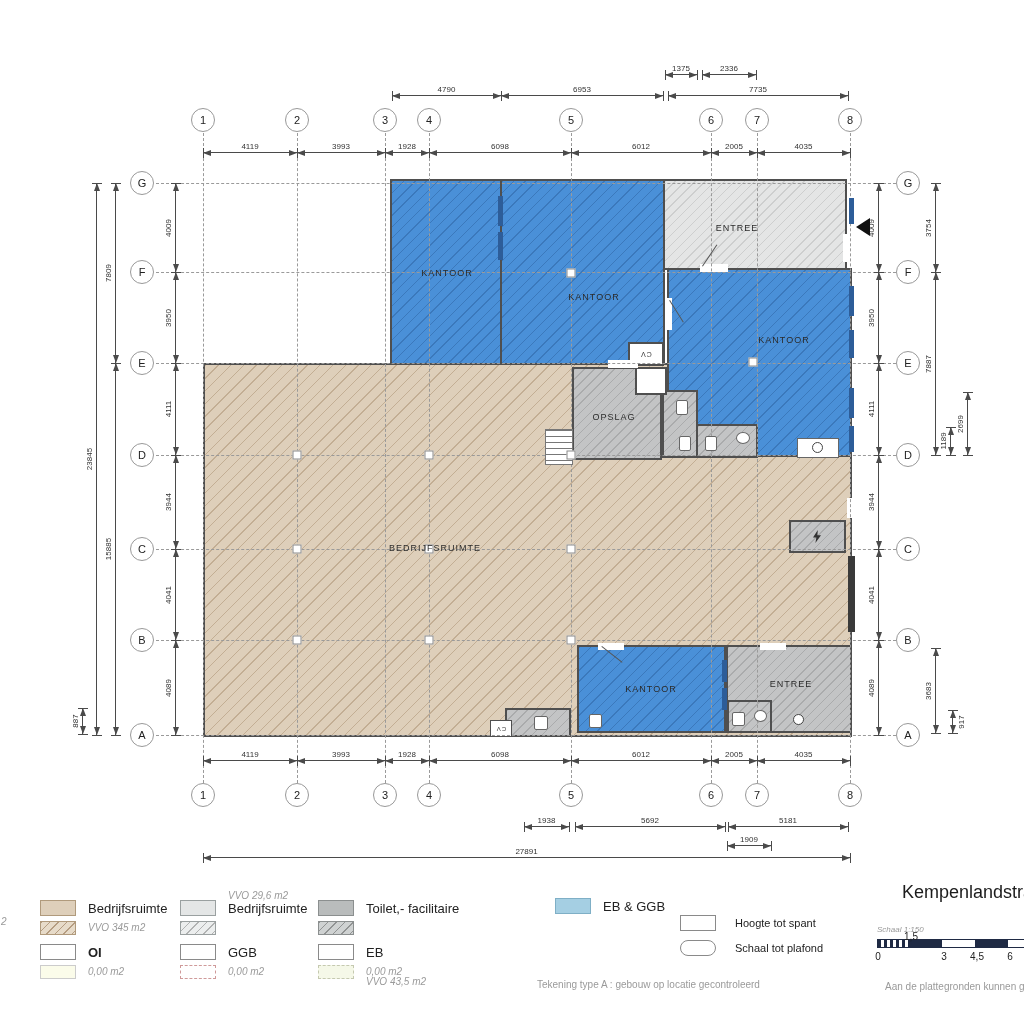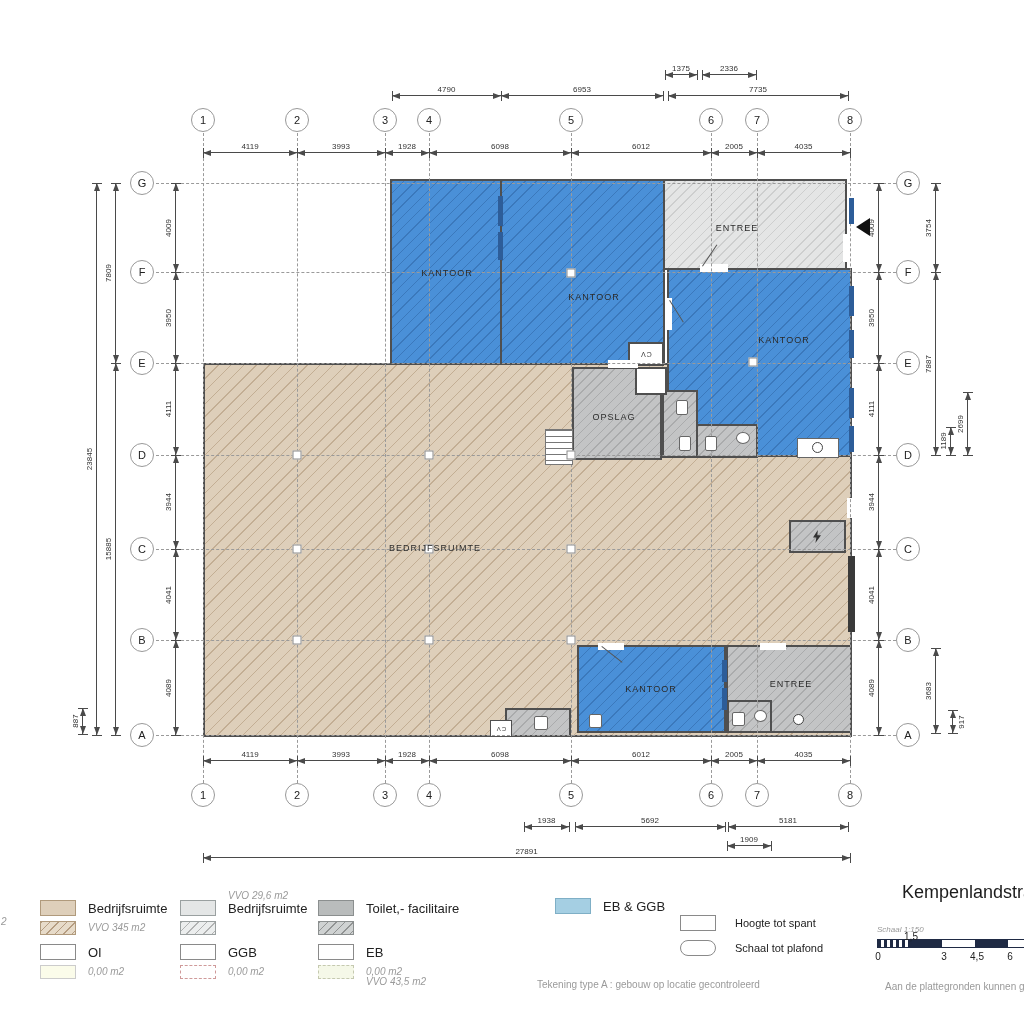--- a/index.html
+++ b/index.html
@@ -499,21 +499,21 @@
     <div class="leg-label" style="left: 228px; top: 901px;">Bedrijfsruimte</div>
     <div class="sw sw-vk-h" style="left: 180px; top: 921px; width: 36px; height: 14px;"></div>
     <div class="leg-sub" style="left: 228px; top: 890px;">VVO 29,6 m2</div>
     <div class="sw sw-toi" style="left: 318px; top: 900px; width: 36px; height: 16px;"></div>
     <div class="leg-label" style="left: 366px; top: 901px;">Toilet,- facilitaire</div>
     <div class="sw sw-toi-h" style="left: 318px; top: 921px; width: 36px; height: 14px;"></div>
     <div class="leg-sub" style="left: 366px; top: 976px;">VVO 43,5 m2</div>
     <div class="sw sw-blue" style="left: 555px; top: 898px; width: 36px; height: 16px;"></div>
     <div class="leg-label" style="left: 603px; top: 899px;">EB &amp; GGB</div>
     <div class="sw sw-white" style="left: 40px; top: 944px; width: 36px; height: 16px;"></div>
-    <div class="leg-label" style="left: 88px; top: 945px;">OI</div>
+    <div class="leg-label" style="left: 88px; top: 945px; font-weight: bold;">OI</div>
     <div class="sw sw-pale" style="left: 40px; top: 965px; width: 36px; height: 14px;"></div>
     <div class="leg-sub" style="left: 88px; top: 966px;">0,00 m2</div>
     <div class="sw sw-white" style="left: 180px; top: 944px; width: 36px; height: 16px;"></div>
     <div class="leg-label" style="left: 228px; top: 945px;">GGB</div>
     <div class="sw sw-pink" style="left: 180px; top: 965px; width: 36px; height: 14px;"></div>
     <div class="leg-sub" style="left: 228px; top: 966px;">0,00 m2</div>
     <div class="sw sw-white" style="left: 318px; top: 944px; width: 36px; height: 16px;"></div>
     <div class="leg-label" style="left: 366px; top: 945px;">EB</div>
     <div class="sw sw-paled" style="left: 318px; top: 965px; width: 36px; height: 14px;"></div>
     <div class="leg-sub" style="left: 366px; top: 966px;">0,00 m2</div>

